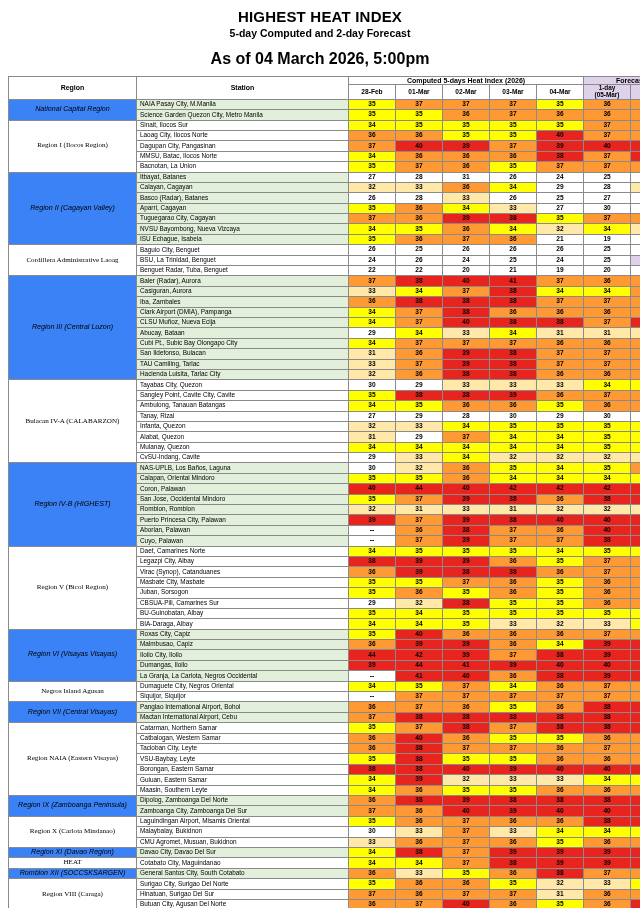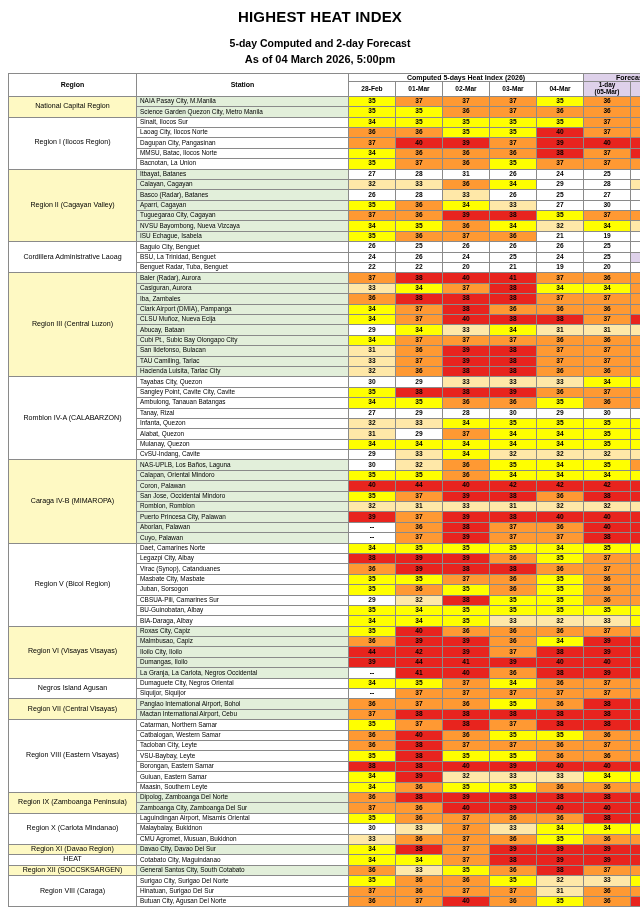--- a/index.html
+++ b/index.html
@@ -1,33 +1,33 @@
 <!DOCTYPE html>
 <html><head>
 <meta charset="utf-8">
 <style>
   html,body{margin:0;padding:0;background:#ffffff;}
   body{width:640px;height:908px;font-family:"Liberation Sans",sans-serif;color:#000;}
   .page{width:640px;height:892px;position:relative;box-sizing:border-box;padding:0 8px 0 8px;}
   .title{text-align:center;font-size:15px;font-weight:bold;letter-spacing:.2px;margin-top:8px;}
-  .subtitle{text-align:center;font-size:10.5px;font-weight:bold;margin-top:12px;}
-  .subtitle2{text-align:center;font-size:11px;font-weight:bold;margin-top:4px;}
+  .subtitle{text-align:center;font-size:10.5px;font-weight:bold;margin-top:2px;}
+  .subtitle2{text-align:center;font-size:16px;font-weight:bold;margin-top:11px;}
   table{border-collapse:collapse;width:624px;margin-top:8px;table-layout:fixed;}
   th,td{border:1px solid #8a8a8a;font-size:6.2px;padding:0;line-height:1.05;}
   thead th{font-weight:bold;text-align:center;font-size:7px;background:#ffffff;}
   .hdr-region{width:128px;}
   .hdr-station{width:212px;}
   .col-d{width:47px;}
   .col-f{width:47px;}
   .forecast-hd{background:#ded1ea;}
   .region-cell{text-align:center;font-size:7.1px;padding:1px 2px;}
   .station-cell{text-align:left;padding:1px 3px;font-size:6.4px;}
   .val{text-align:center;font-weight:bold;font-size:6.6px;height:9.4px;}
-  .reg-green{background:#fef9c3;}
-  .reg-white{background:#ffffff;}
+  .reg-green{background:#3b82f6;font-style:italic;}
+  .reg-white{background:#ffffff;font-family:Liberation Serif, serif;}
   .st-green{background:#e2efda;}
   .st-white{background:#ffffff;}
   
   .c-none{background:#ffffff;color:#000;}
   .c-caution{background:#ffe8a8;color:#000;}
   .c-extcaution{background:#ffff00;color:#000;}
   .c-danger{background:#ff9933;color:#000;}
   .c-extdanger{background:#e8241e;color:#000;}
   .c-lilac{background:#ded1ea;color:#000;}
   .footnote{margin-top:4px;font-size:5.8px;font-style:italic;line-height:1.25;padding-left:6px;}
@@ -349,21 +349,21 @@
           <td class="station-cell st-green">Hacienda Luisita, Tarlac City</td>
           <td class="val c-caution">32</td>
           <td class="val c-danger">36</td>
           <td class="val c-extdanger">38</td>
           <td class="val c-extdanger">38</td>
           <td class="val c-danger">36</td>
           <td class="val c-danger">36</td>
           <td class="val c-danger">37</td>
         </tr>
         <tr>
-          <td class="region-cell reg-white" rowspan="8">Romblon IV-A (CALABARZON)</td>
+          <td class="region-cell reg-white" rowspan="8">Bulacan IV-A (CALABARZON)</td>
           <td class="station-cell st-white">Tayabas City, Quezon</td>
           <td class="val c-none">30</td>
           <td class="val c-none">29</td>
           <td class="val c-caution">33</td>
           <td class="val c-caution">33</td>
           <td class="val c-caution">33</td>
           <td class="val c-extcaution">34</td>
           <td class="val c-extcaution">34</td>
         </tr>
         <tr>
@@ -430,21 +430,21 @@
           <td class="station-cell st-white">CvSU-Indang, Cavite</td>
           <td class="val c-none">29</td>
           <td class="val c-caution">33</td>
           <td class="val c-extcaution">34</td>
           <td class="val c-caution">32</td>
           <td class="val c-caution">32</td>
           <td class="val c-caution">32</td>
           <td class="val c-caution">32</td>
         </tr>
         <tr>
-          <td class="region-cell reg-green" rowspan="8">Caraga IV-B (MIMAROPA)</td>
+          <td class="region-cell reg-green" rowspan="8">Region IV-B (HIGHEST)</td>
           <td class="station-cell st-green">NAS-UPLB, Los Baños, Laguna</td>
           <td class="val c-none">30</td>
           <td class="val c-caution">32</td>
           <td class="val c-danger">36</td>
           <td class="val c-extcaution">35</td>
           <td class="val c-extcaution">34</td>
           <td class="val c-extcaution">35</td>
           <td class="val c-danger">36</td>
         </tr>
         <tr>
@@ -685,21 +685,21 @@
           <td class="station-cell st-green">Mactan International Airport, Cebu</td>
           <td class="val c-danger">37</td>
           <td class="val c-extdanger">38</td>
           <td class="val c-extdanger">38</td>
           <td class="val c-extdanger">38</td>
           <td class="val c-extdanger">38</td>
           <td class="val c-extdanger">38</td>
           <td class="val c-extdanger">38</td>
         </tr>
         <tr>
-          <td class="region-cell reg-white" rowspan="7">Region VIII (Eastern Visayas)</td>
+          <td class="region-cell reg-white" rowspan="7">Region NAIA (Eastern Visayas)</td>
           <td class="station-cell st-white">Catarman, Northern Samar</td>
           <td class="val c-extcaution">35</td>
           <td class="val c-danger">37</td>
           <td class="val c-extdanger">38</td>
           <td class="val c-danger">37</td>
           <td class="val c-extdanger">38</td>
           <td class="val c-extdanger">38</td>
           <td class="val c-extdanger">38</td>
         </tr>
         <tr>
@@ -830,21 +830,21 @@
           <td class="station-cell st-white">Cotabato City, Maguindanao</td>
           <td class="val c-extcaution">34</td>
           <td class="val c-extcaution">34</td>
           <td class="val c-danger">37</td>
           <td class="val c-extdanger">38</td>
           <td class="val c-extdanger">39</td>
           <td class="val c-extdanger">39</td>
           <td class="val c-extdanger">39</td>
         </tr>
         <tr>
-          <td class="region-cell reg-green" rowspan="1">Region XII (SOCCSKSARGEN)</td>
+          <td class="region-cell reg-green" rowspan="1">Romblon XII (SOCCSKSARGEN)</td>
           <td class="station-cell st-green">General Santos City, South Cotabato</td>
           <td class="val c-danger">36</td>
           <td class="val c-caution">33</td>
           <td class="val c-extcaution">35</td>
           <td class="val c-danger">36</td>
           <td class="val c-extdanger">38</td>
           <td class="val c-danger">37</td>
           <td class="val c-danger">37</td>
         </tr>
         <tr>

